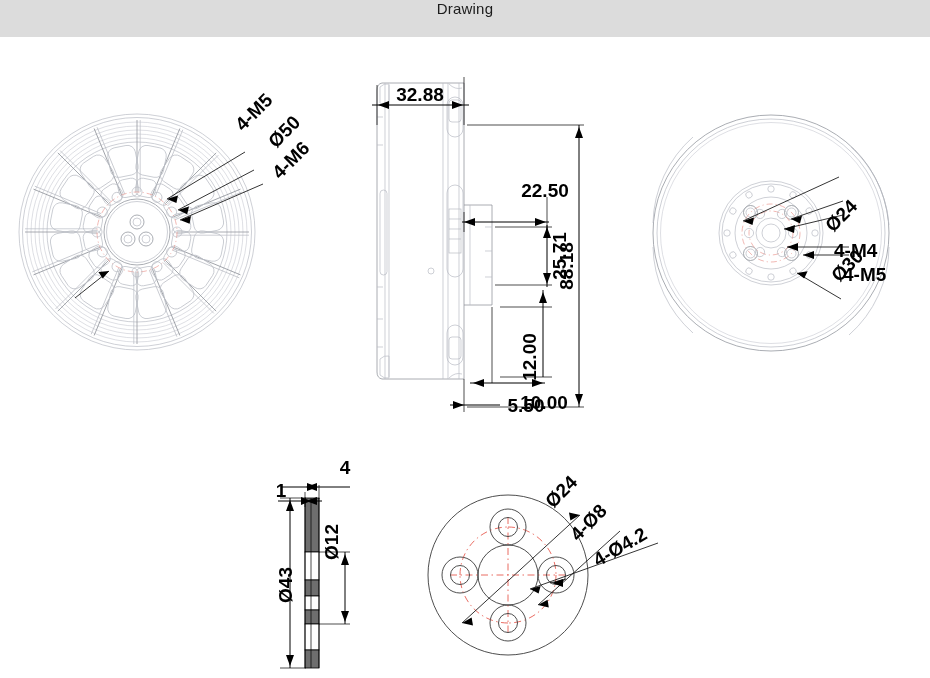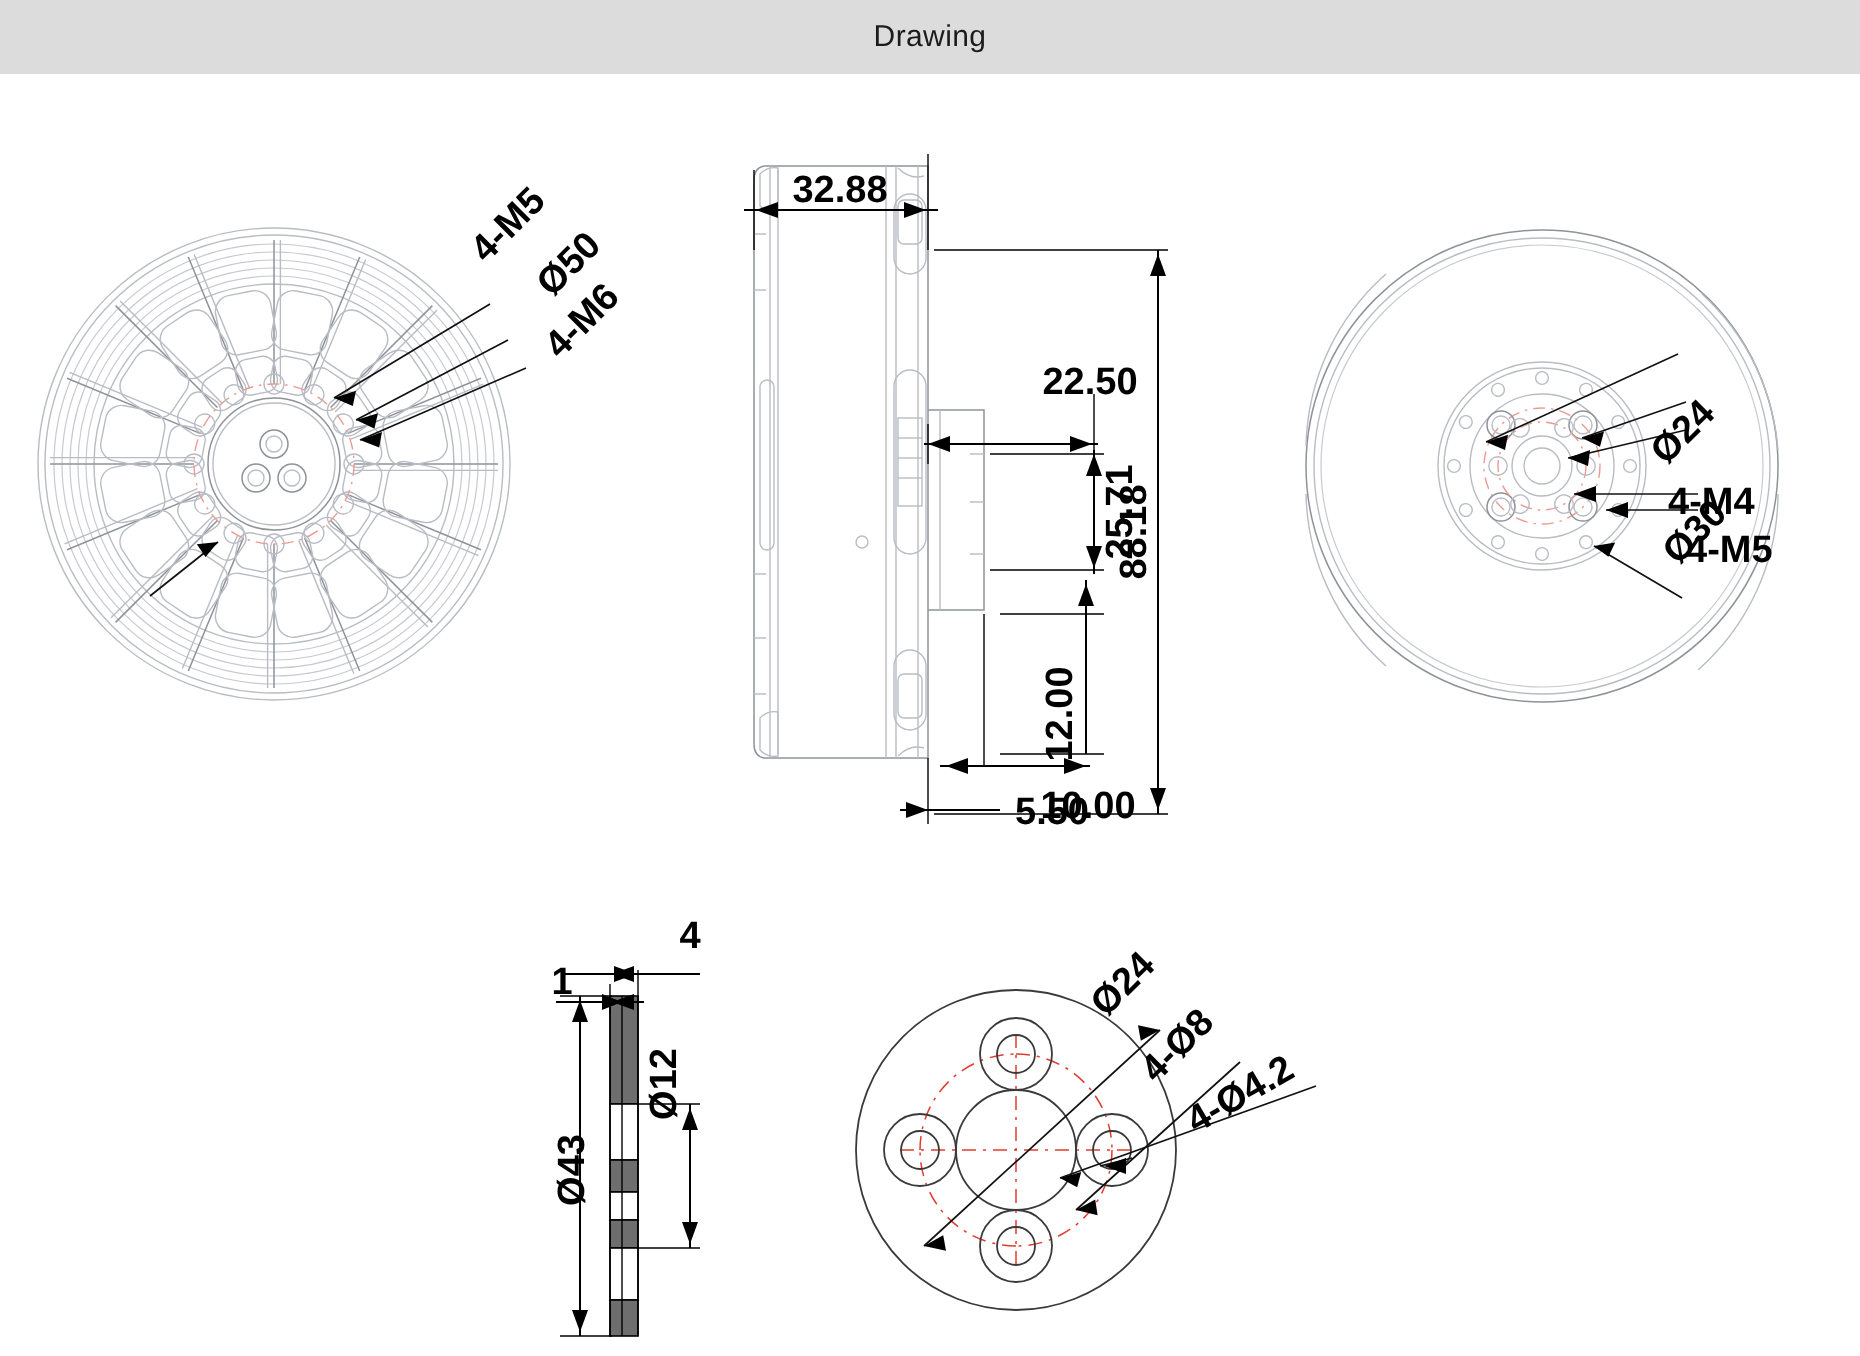--- a/index.html
+++ b/index.html
@@ -7,21 +7,21 @@
     background: #ffffff;
     width: 930px; height: 678px;
     overflow: hidden;
     font-family: "Liberation Sans", sans-serif;
   }
   #app { position: relative; width: 930px; height: 678px; background:#fff; }
 
   .titlebar {
     position: absolute; left:0; top:0; width:930px; height:37px;
     background:#dcdcdc;
-    display:flex; align-items:center; justify-content:center;
+    display:flex; align-items:flex-start; justify-content:center;
     box-sizing:border-box;
   }
   .titlebar .title {
     font-family:"Liberation Sans", sans-serif;
     font-size:15px; color:#1c1c1c; letter-spacing:0.2px;
   }
   .canvas {
     position:absolute; left:0; top:37px; width:930px; height:641px;
     background:#ffffff;
   }

